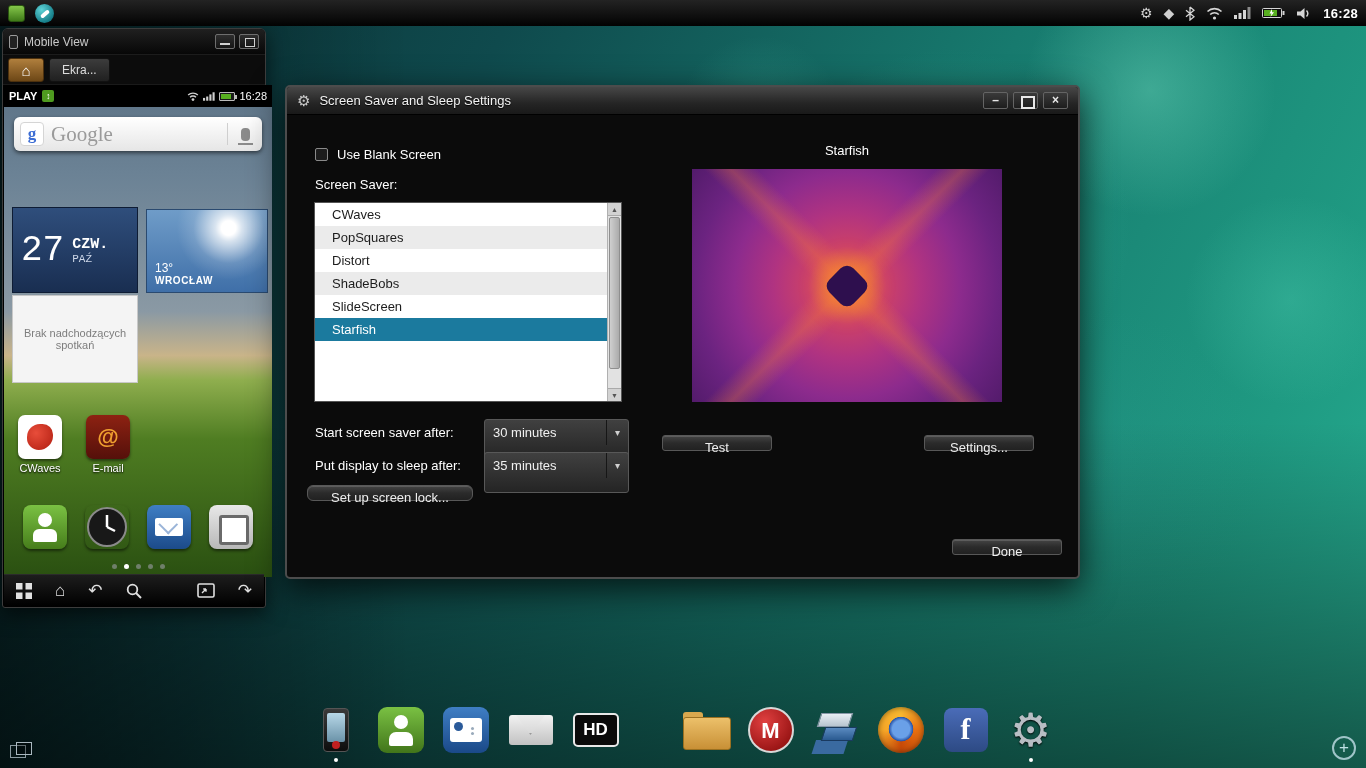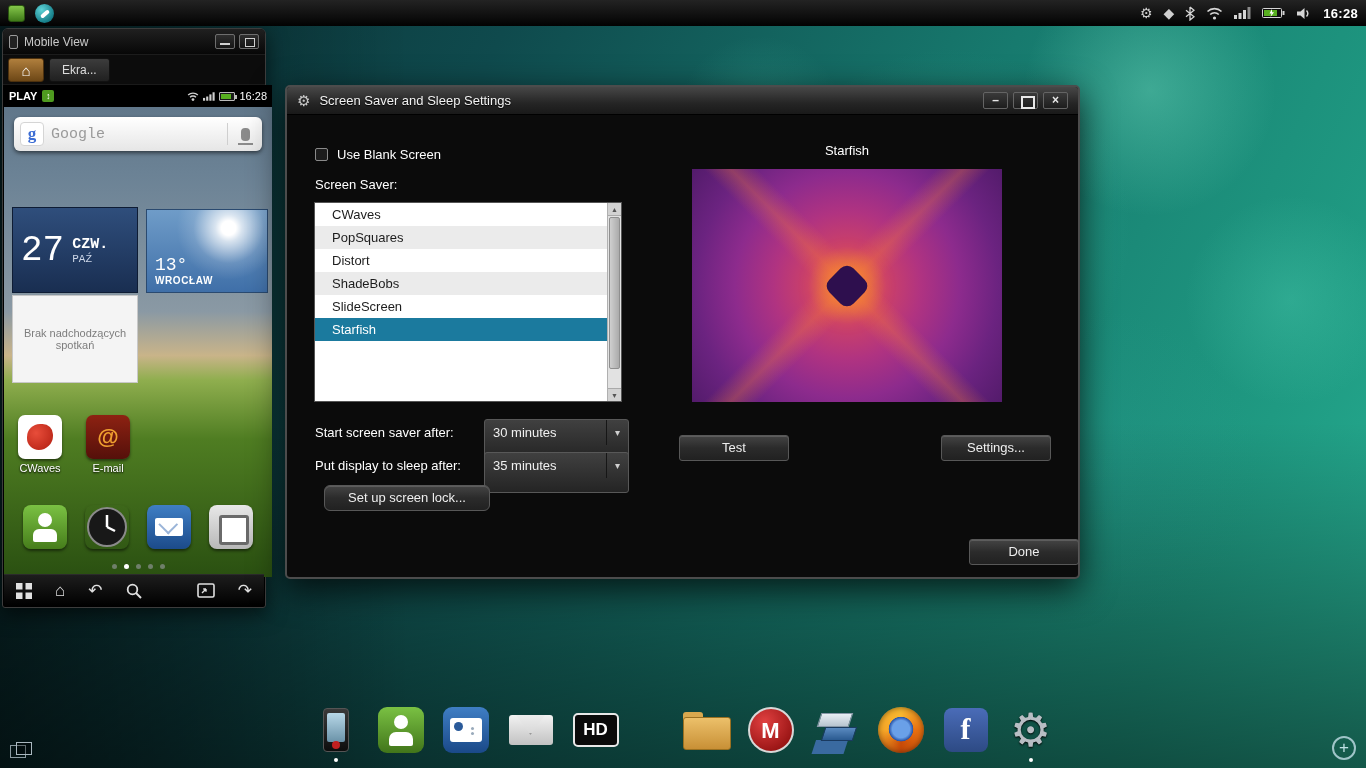--- a/index.html
+++ b/index.html
@@ -68,39 +68,39 @@
   .p-batt { width:16px; height:9px; border:1px solid #bbb; border-radius:1px; position:relative; background:#1a1a1a; }
   .p-batt::before { content:""; position:absolute; left:1px; top:1px; bottom:1px; width:10px; background:#58b020; }
   .p-batt::after { content:""; position:absolute; right:-3px; top:2px; width:2px; height:4px; background:#bbb; }
 
   .p-search { position:absolute; left:10px; top:32px; width:248px; height:34px; border-radius:6px;
     background:linear-gradient(#ffffff,#e6e6e6); box-shadow:0 2px 4px rgba(0,0,0,0.55);
     display:flex; align-items:center; padding:0 6px; gap:7px; }
   .g-logo { width:24px; height:24px; background:#fff; border:1px solid #d5d5d5; border-radius:4px;
     color:#3b6cd4; font-family:"Liberation Serif", serif; font-weight:bold; font-size:17px;
     text-align:center; line-height:22px; }
-  .g-text { color:#9a9a9a; font-size:15px; font-family:Liberation Mono, monospace; }
+  .g-text { color:#9a9a9a; font-size:21px; font-family:Liberation Serif, serif; }
   .p-search-div { margin-left:auto; width:1px; height:22px; background:#cfcfcf; }
   .mic { width:9px; height:13px; background:#8b8b8b; border-radius:4px; position:relative; margin:0 6px; }
   .mic::after { content:""; position:absolute; left:-3px; bottom:-4px; width:15px; height:2px; background:#8b8b8b; }
 
   .w-date { position:absolute; left:8px; top:122px; width:126px; height:86px;
     background:linear-gradient(#2f4e7c,#192e51); border:1px solid #0e1c34;
     color:#fff; display:flex; align-items:center; padding:0 8px; gap:8px;font-family:Liberation Mono, monospace; }
   .w-date-day { font-size:36px; font-weight:300; }
   .w-date-col { display:flex; flex-direction:column; }
   .w-date-wd { font-size:15px; font-weight:bold; }
   .w-date-mo { font-size:11px; color:#cdd7e8; }
   .w-weather { position:absolute; left:142px; top:124px; width:122px; height:84px;
     border:1px solid #2a4a70; color:#fff;
     background:
       radial-gradient(circle at 68% 22%, #ffffff 0 7%, rgba(255,255,255,0.75) 13%, rgba(255,255,255,0.15) 34%, transparent 50%),
       linear-gradient(180deg,#6f9cc8,#3f6fa8);
     padding:6px 8px; display:flex; flex-direction:column; justify-content:flex-end; }
-  .w-temp { font-size:18px;font-family:Liberation Mono, monospace; }
+  .w-temp { font-size:12px; }
   .w-city { font-size:10px; font-weight:bold; letter-spacing:0.6px; }
   .w-cal { position:absolute; left:8px; top:210px; width:126px; height:88px;
     background:#f4f4f4; border:1px solid #c8c8c8; color:#7d7d7d; font-size:11px;
     display:flex; align-items:center; justify-content:center; text-align:center; padding:0 10px; }
 
   .p-app { position:absolute; width:56px; text-align:center; }
   .p-app-tile { width:44px; height:44px; margin:0 auto; border-radius:7px; box-shadow:0 2px 3px rgba(0,0,0,0.5); }
   .p-app-konta .p-app-tile { background:#fff; display:flex; align-items:center; justify-content:center; }
   .konta-blob { width:26px; height:26px; border-radius:50% 40% 55% 45%; background:radial-gradient(circle at 35% 35%, #e84d3a, #b01d10); }
   .p-app-email .p-app-tile { background:linear-gradient(#8d2212,#55100a); color:#f0a030; font-size:22px;
@@ -182,23 +182,23 @@
 
   .dd-label-1 { position:absolute; left:28px; top:332px; line-height:27px; }
   .dd-label-2 { position:absolute; left:28px; top:365px; line-height:27px; }
   .dropdown { position:absolute; left:197px; width:145px; height:41px;
     background:linear-gradient(#404040,#242424); border:1px solid #585858; border-radius:3px;
     color:#f0f0f0; font-size:13px; line-height:25px; padding-left:8px; cursor:pointer; }
   .dd-1 { top:332px; } .dd-2 { top:365px; }
   .dd-arrow { position:absolute; right:0; top:0; width:22px; height:25px; border-left:1px solid #161616;
     text-align:center; line-height:25px; color:#cfcfcf; font-size:10px; }
 
-  .btn { position:absolute; height:26px; background:linear-gradient(#444,#2b2b2b 50%,#212121);
+  .btn { position:absolute; height:16px; background:linear-gradient(#444,#2b2b2b 50%,#212121);
     border:1px solid #585858; border-radius:3px; color:#eee; font-size:13px; text-align:center;
-    line-height:24px; box-shadow:inset 0 1px 0 rgba(255,255,255,0.14); cursor:pointer;margin-left:17px; }
+    line-height:24px; box-shadow:inset 0 1px 0 rgba(255,255,255,0.14); cursor:pointer; }
   .btn-lock { left:20px; top:398px; width:166px;border-radius:6px; }
   .btn-test { left:375px; top:348px; width:110px; }
   .btn-settings { left:637px; top:348px; width:110px; }
   .btn-done { left:665px; top:452px; width:110px; }
 
   
   #dock { position:absolute; left:0; right:0; bottom:4px; height:68px; display:flex;
     align-items:center; justify-content:center; gap:17px; z-index:30; }
   .dock-item { position:relative; width:48px; height:52px; display:flex; align-items:center;
     justify-content:center; cursor:pointer; }

